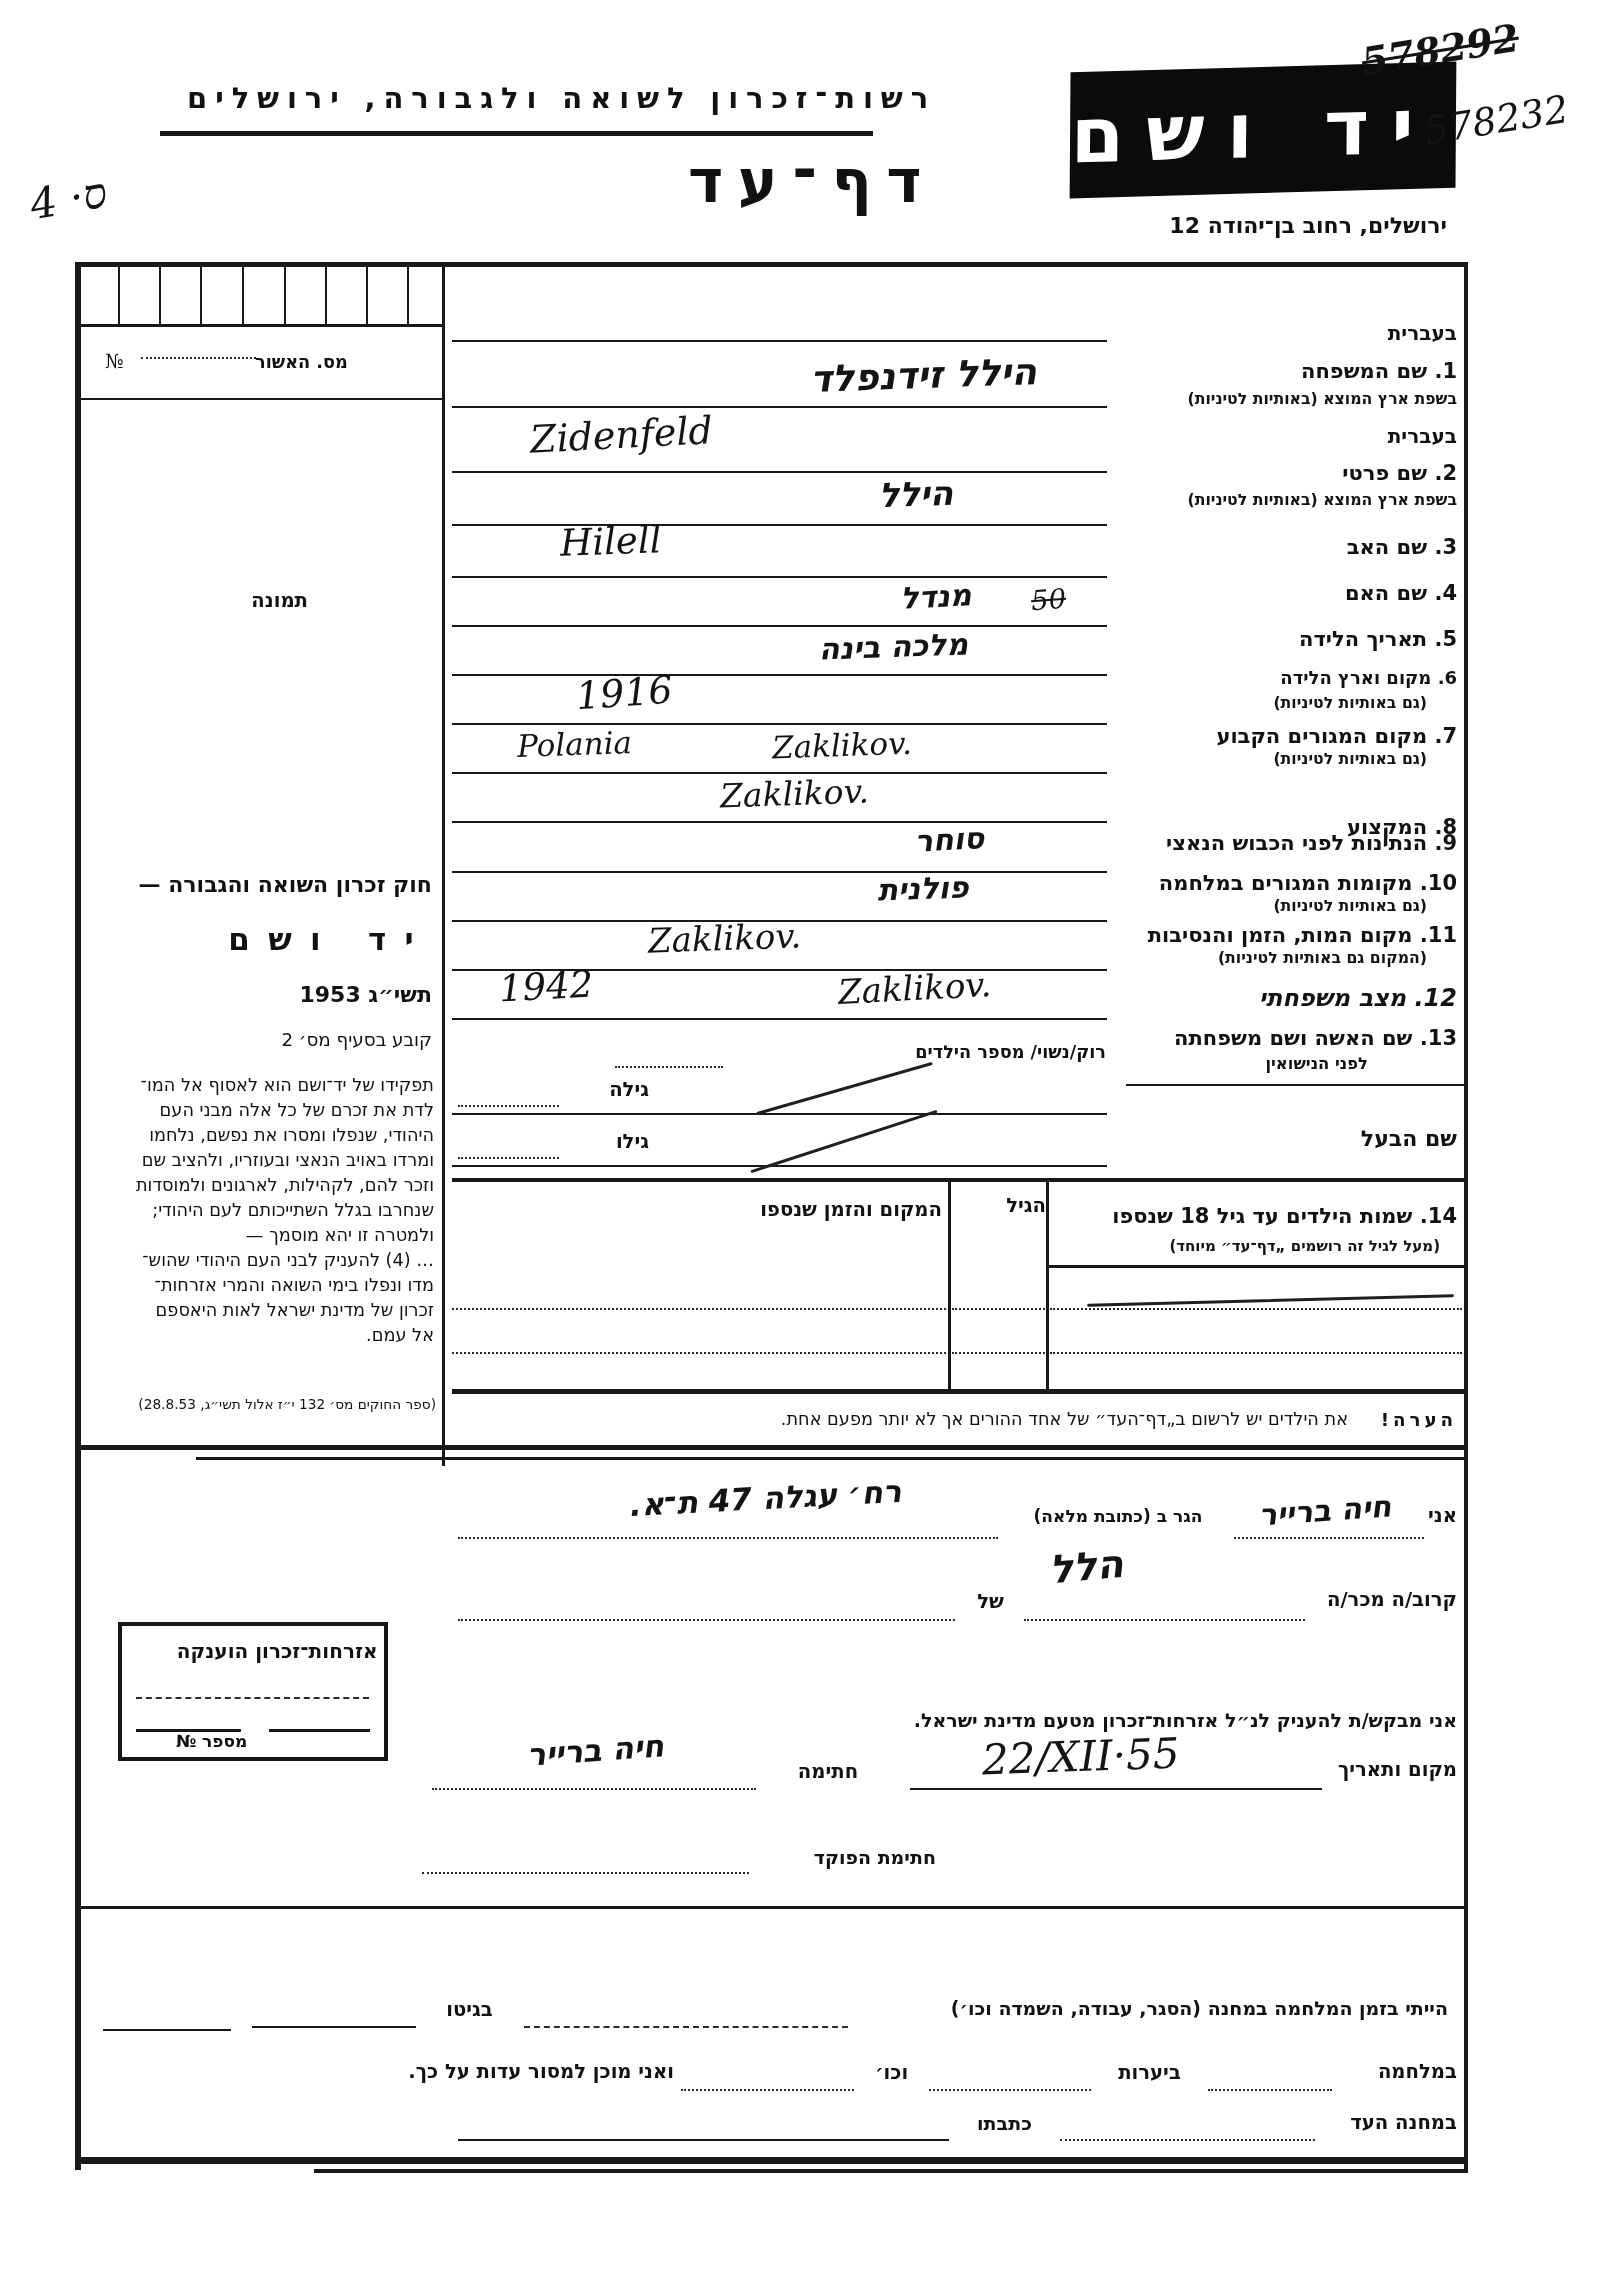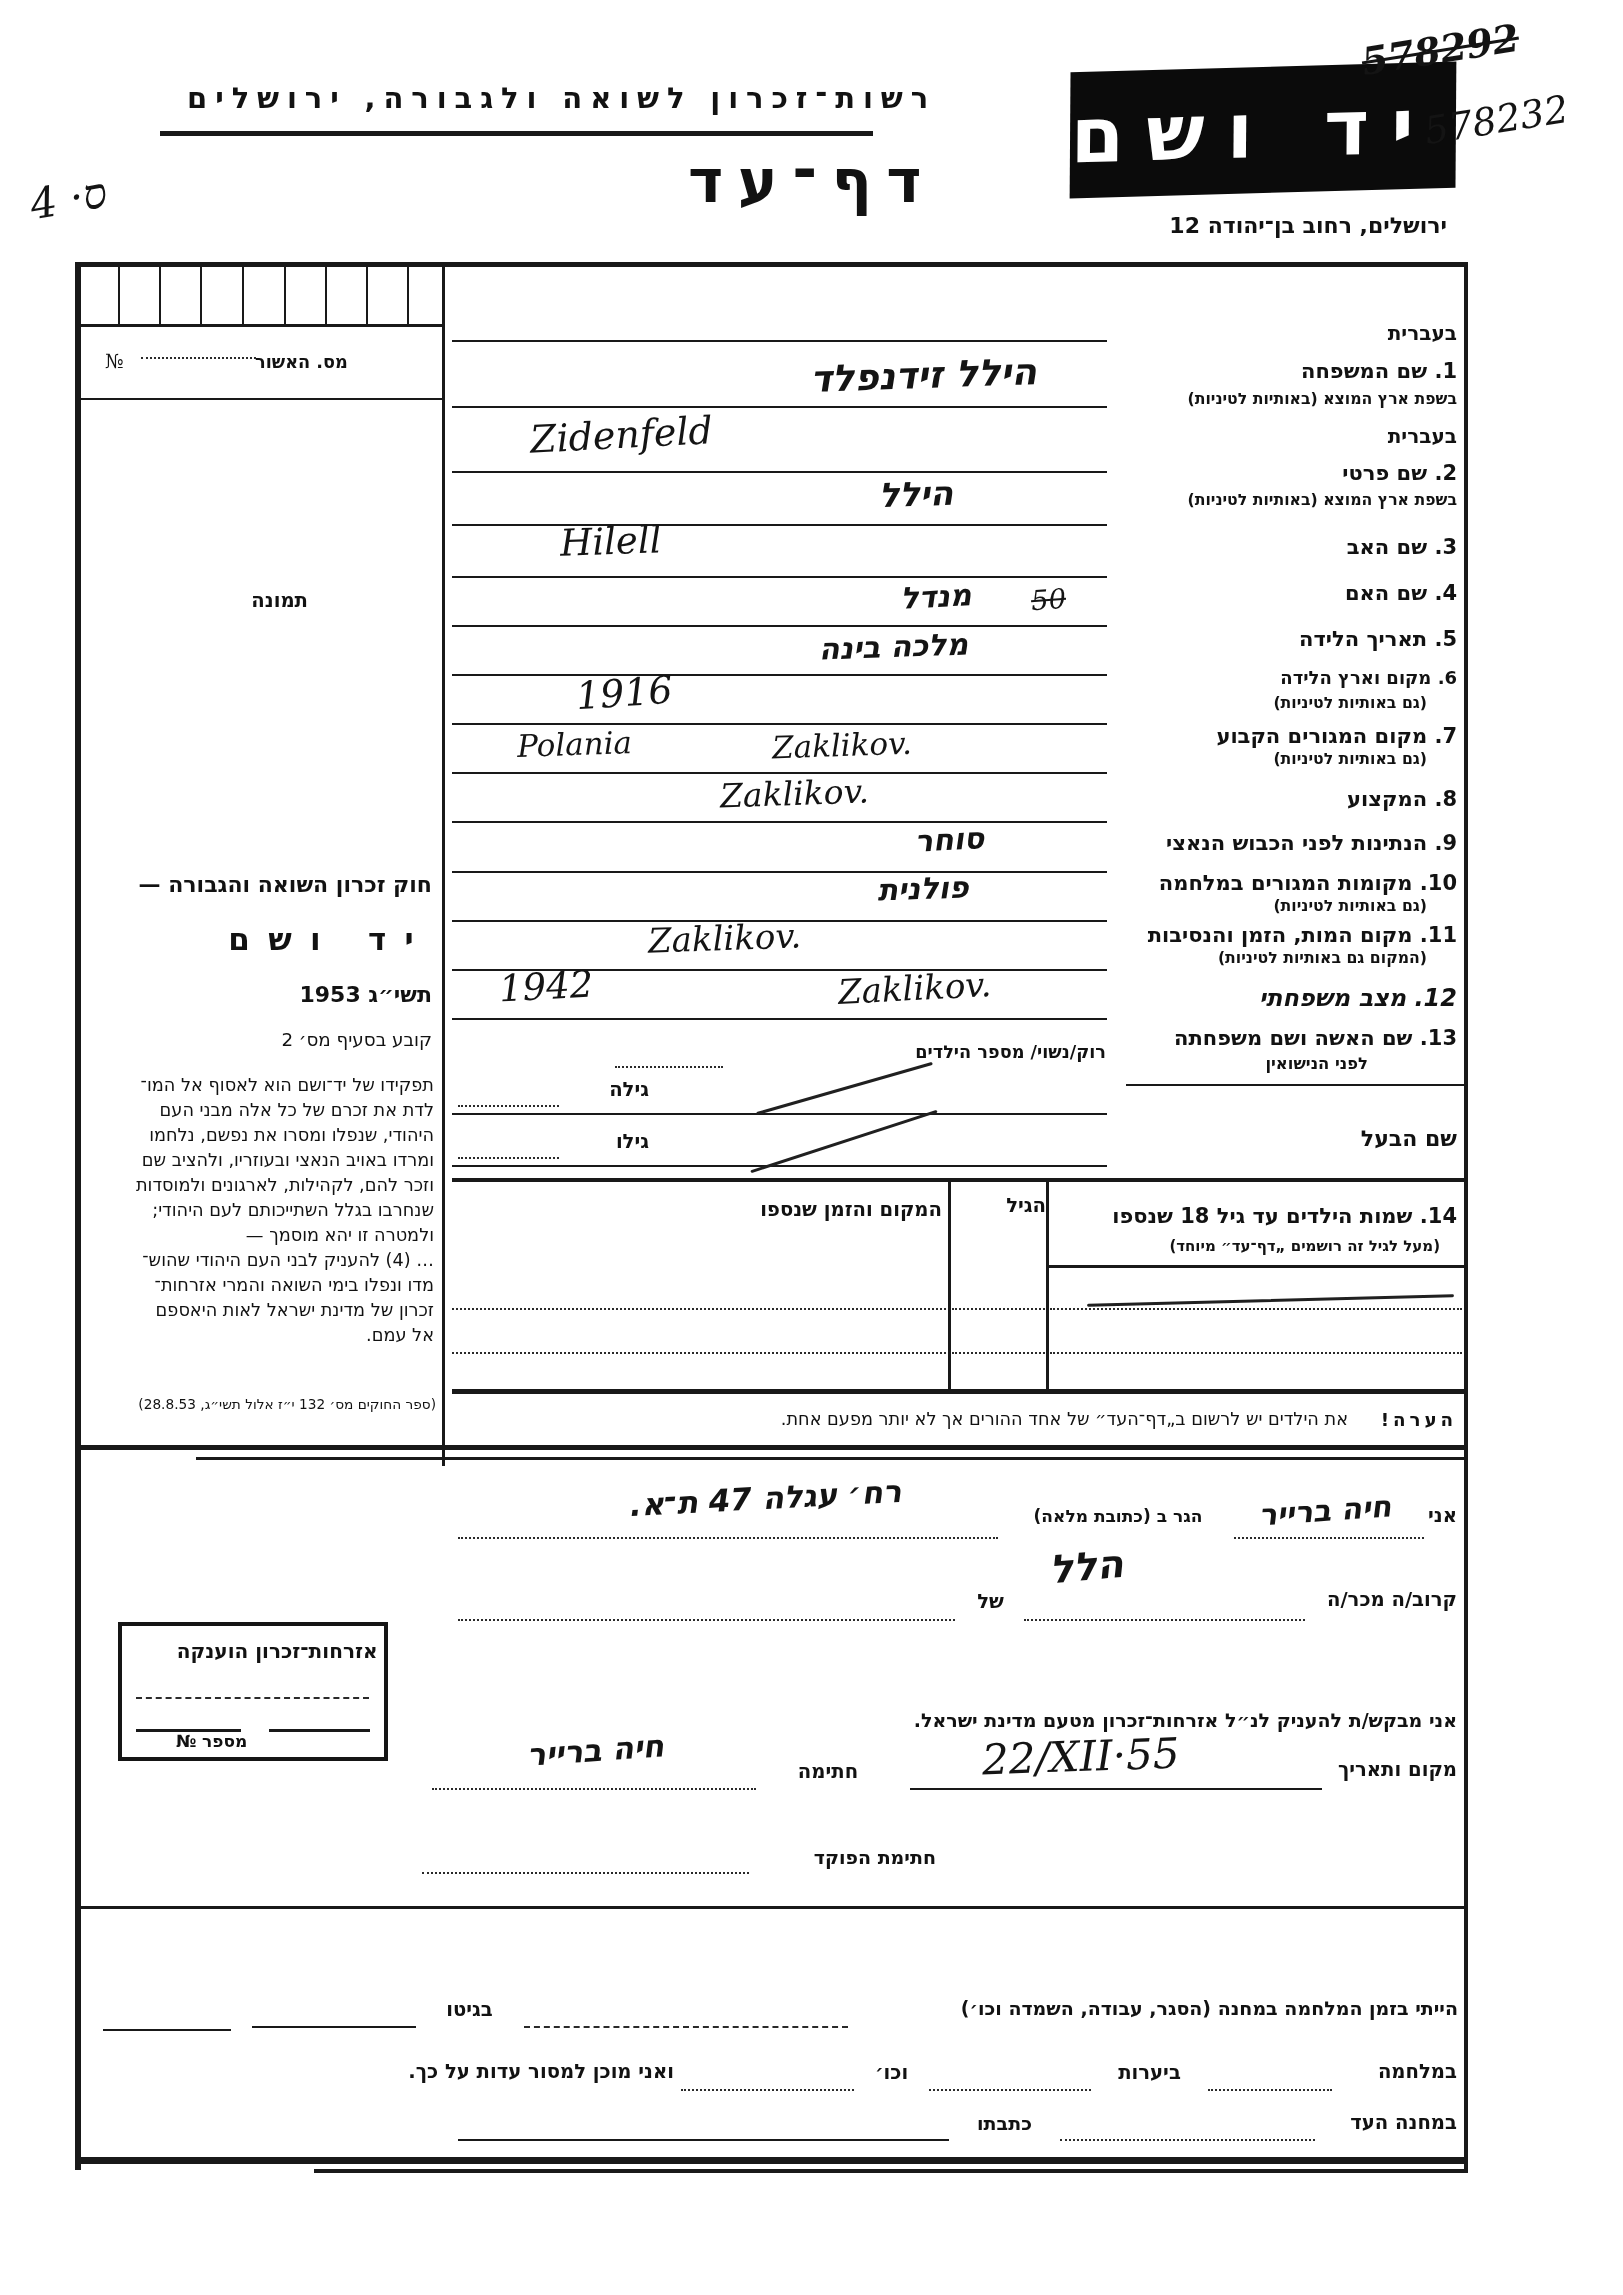--- a/index.html
+++ b/index.html
@@ -135,21 +135,21 @@
   <div class="t rtl b" style="right:166px;top:425px;font-size:20px;">בעברית</div>
   <div class="t rtl b" style="right:166px;top:461px;font-size:21px;">2. שם פרטי</div>
   <div class="t rtl b" style="right:166px;top:491px;font-size:15.7px;">בשפת ארץ המוצא (באותיות לטיניות)</div>
   <div class="t rtl b" style="right:166px;top:535px;font-size:21px;">3. שם האב</div>
   <div class="t rtl b" style="right:166px;top:581px;font-size:21px;">4. שם האם</div>
   <div class="t rtl b" style="right:166px;top:627px;font-size:21px;">5. תאריך הלידה</div>
   <div class="t rtl b" style="right:166px;top:668px;font-size:18px;">6. מקום וארץ הלידה</div>
   <div class="t rtl b" style="right:196px;top:694px;font-size:15.7px;">(גם באותיות לטיניות)</div>
   <div class="t rtl b" style="right:166px;top:724px;font-size:21px;">7. מקום המגורים הקבוע</div>
   <div class="t rtl b" style="right:196px;top:750px;font-size:15.7px;">(גם באותיות לטיניות)</div>
-  <div class="t rtl b" style="right:166px;top:787px;font-size:21px;">8. המקצוע</div>
+  <div class="t rtl b" style="right:166px;top:815px;font-size:21px;">8. המקצוע</div>
   <div class="t rtl b" style="right:166px;top:831px;font-size:21px;">9. הנתינות לפני הכבוש הנאצי</div>
   <div class="t rtl b" style="right:166px;top:871px;font-size:21px;">10. מקומות המגורים במלחמה</div>
   <div class="t rtl b" style="right:196px;top:897px;font-size:15.7px;">(גם באותיות לטיניות)</div>
   <div class="t rtl b" style="right:166px;top:923px;font-size:21px;">11. מקום המות, הזמן והנסיבות</div>
   <div class="t rtl b" style="right:196px;top:949px;font-size:15.7px;">(המקום גם באותיות לטיניות)</div>
   <div class="t rtl b" style="right:166px;top:985px;font-size:24px;font-style:italic;">12. מצב משפחתי</div>
   <div class="t rtl b" style="right:166px;top:1026px;font-size:21px;">13. שם האשה ושם משפחתה</div>
   <div class="t rtl b" style="right:255px;top:1055px;font-size:16.4px;">לפני הנישואין</div>
   <div class="line" style="left:1126px;top:1084px;width:338px;height:2px;"></div>
   <div class="t rtl b" style="right:166px;top:1126px;font-size:22px;">שם הבעל</div>
@@ -209,21 +209,21 @@
     <div class="t rtl b ctr" style="left:6.5px;top:14.4px;width:249px;font-size:20px;">אזרחות־זכרון הוענקה</div>
     <div class="dash" style="left:14.4px;top:71px;width:233px;"></div>
     <div class="line" style="left:14.4px;top:103px;width:105px;height:2.6px;"></div>
     <div class="line" style="left:147px;top:103px;width:101px;height:2.6px;"></div>
     <div class="t rtl b" style="left:14.4px;top:106px;width:111px;font-size:17px;text-align:right;">מספר №</div>
   </div>
 
   <div class="line" style="left:75px;top:1906px;width:1393px;height:3.3px;"></div>
 
 
-  <div class="t rtl b" style="right:165px;top:1998px;font-size:19px;">הייתי בזמן המלחמה במחנה (הסגר, עבודה, השמדה וכו׳)</div>
+  <div class="t rtl b" style="right:175px;top:1998px;font-size:19px;">הייתי בזמן המלחמה במחנה (הסגר, עבודה, השמדה וכו׳)</div>
   <div class="dash" style="left:524px;top:2026px;width:324px;"></div>
   <div class="t rtl b" style="left:422px;top:1999px;width:95px;font-size:19.6px;text-align:center;">בגיטו</div>
   <div class="line" style="left:252px;top:2026px;width:164px;height:2px;"></div>
   <div class="line" style="left:103px;top:2029px;width:128px;height:2px;"></div>
 
   <div class="t rtl b" style="right:166px;top:2061px;font-size:19.6px;">במלחמה</div>
   <div class="dots" style="left:1208px;top:2089px;width:124px;"></div>
   <div class="t rtl b" style="left:1094px;top:2062px;width:111px;font-size:19.6px;text-align:center;">ביערות</div>
   <div class="dots" style="left:929px;top:2089px;width:162px;"></div>
   <div class="t rtl b" style="left:859px;top:2062px;width:65px;font-size:19.6px;text-align:center;">וכו׳</div>

